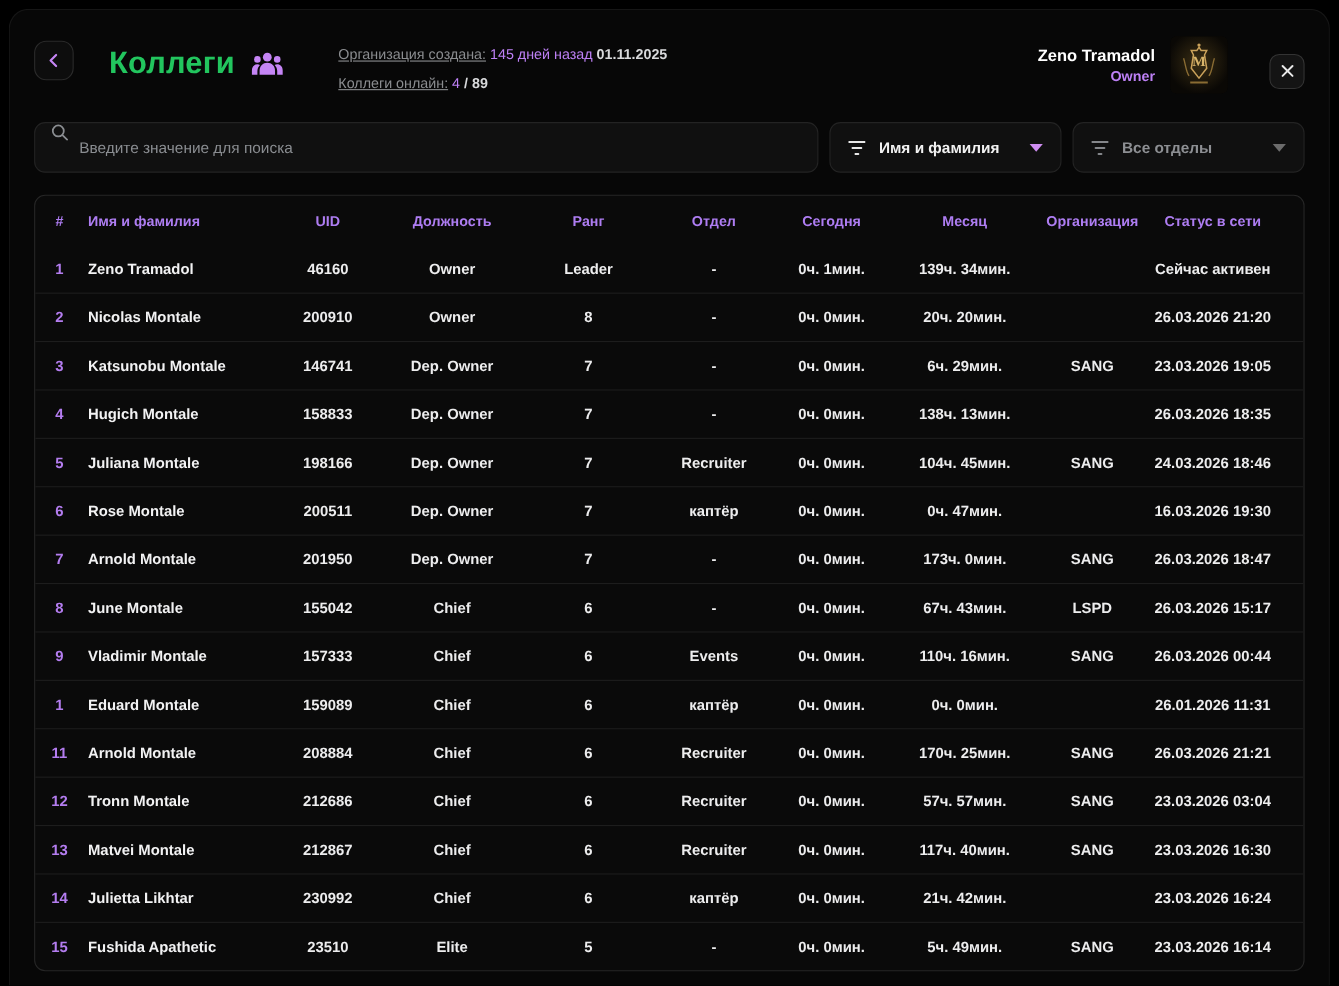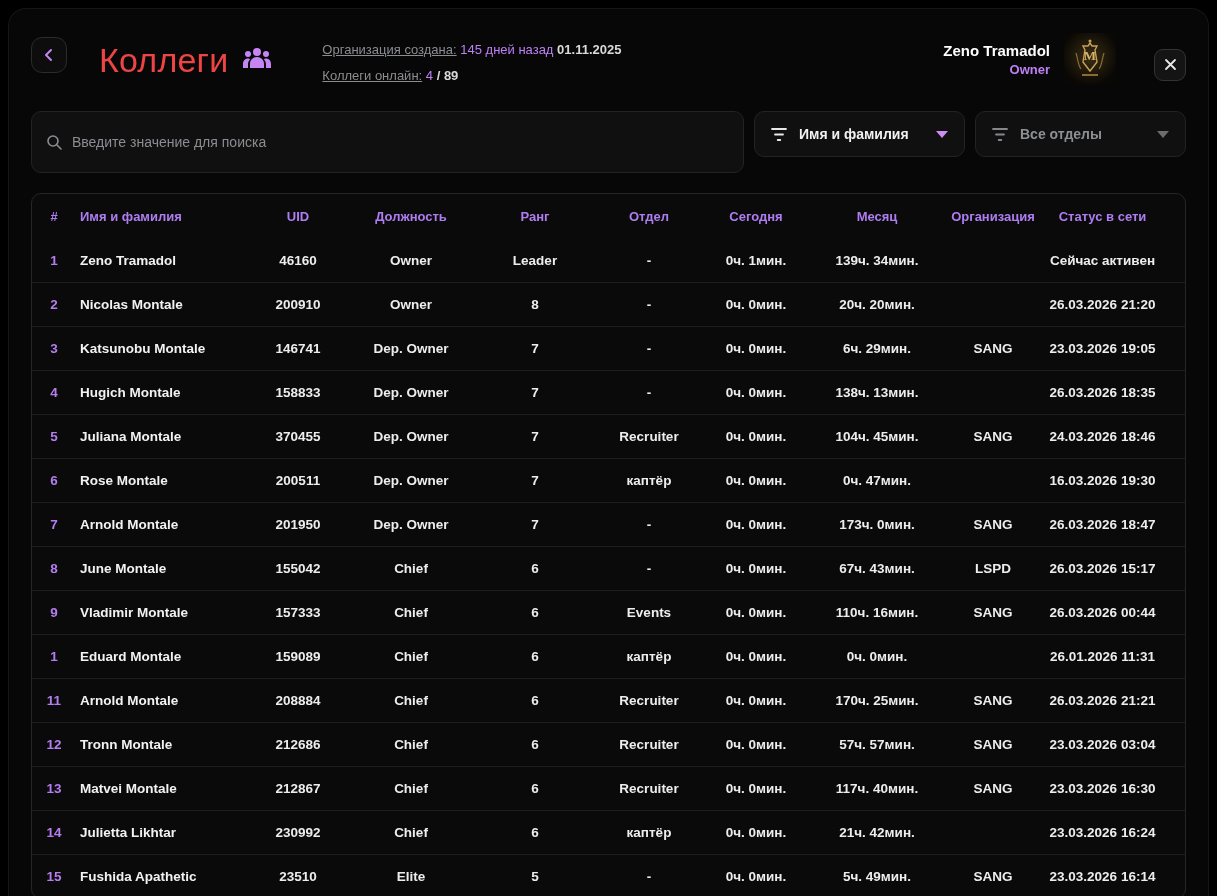--- a/index.html
+++ b/index.html
@@ -26,42 +26,42 @@
     padding:0 22px;
   }
   
   .hdr{ display:flex; align-items:flex-start; margin-top:24px; height:56px; }
   .back-btn{
     width:36px; height:36px; margin-top:4px;
     border:1px solid #2b2b2b; border-radius:11px; background:#0d0d0d;
     display:flex; align-items:center; justify-content:center; cursor:pointer;
     flex:0 0 auto;
   }
-  .title{ font-size:34px; font-weight:400; color:#ef4444; letter-spacing:.2px;
+  .title{ font-size:28px; font-weight:700; color:#22c55e; letter-spacing:.2px;
     margin:8px 0 0 32px; }
   .title-icon{ margin:12px 0 0 14px; }
   .org-info{ margin:4px 0 0 50px; font-size:13px; line-height:26px; }
   .org-info .lbl{ color:var(--muted);text-decoration:underline; }
   .org-info .acc{ color:var(--accent); font-weight:400; }
   .org-info .val{ color:#d9dadc; font-weight:600;margin-top:20px; }
   .hdr-right{ margin-left:auto; display:flex; align-items:center; }
   .user-block{ text-align:right; margin-right:14px; }
   .user-name{ color:#fff; font-weight:800; font-size:15px; }
   .user-role{ color:var(--accent); font-size:13px; font-weight:600; margin-top:3px; }
   .avatar{ width:52px; height:52px; border-radius:6px; overflow:hidden;
     background:#0b0906; flex:0 0 auto; }
   .close-btn{ width:32px; height:32px; margin:11px 0 0 38px;
     border:1px solid #333; border-radius:9px; background:#141414;
     display:flex; align-items:center; justify-content:center; cursor:pointer;
     flex:0 0 auto; }
   
   .controls{ display:flex; gap:10px; margin-top:22px; }
   .search-box{
-    flex:1; height:62px; background:var(--ctrl); border:1px solid #232323;
-    border-radius:10px; display:flex; align-items:center; padding:0 14px;
+    flex:1; height:46px; background:var(--ctrl); border:1px solid #232323;
+    border-radius:10px; display:flex; padding:0 14px;
   }
   .search-box input{
     flex:1; background:transparent; border:none; outline:none;
     color:#e5e5e5; font-size:14px; margin-left:10px;
     font-family:"Liberation Sans", sans-serif;
   }
   .search-box input::placeholder{ color:#8a8d91; }
   .dropdown{
     width:211px; height:46px; background:var(--ctrl); border:1px solid #232323;
     border-radius:10px; display:flex; align-items:center; padding:0 16px;
@@ -260,21 +260,21 @@
     <div class="cell c-today">0ч. 0мин.</div>
     <div class="cell c-month">138ч. 13мин.</div>
     <div class="cell c-org"></div>
     <div class="cell c-status">26.03.2026 18:35</div>
     <div class="cell"><span class="dot"></span></div>
   </div>
 
   <div class="t-row">
     <div class="cell c-num">5</div>
     <div class="cell left c-name">Juliana Montale</div>
-    <div class="cell c-uid">370455</div>
+    <div class="cell c-uid">198166</div>
     <div class="cell c-role">Dep. Owner</div>
     <div class="cell c-rank">7</div>
     <div class="cell c-dept">Recruiter</div>
     <div class="cell c-today">0ч. 0мин.</div>
     <div class="cell c-month">104ч. 45мин.</div>
     <div class="cell c-org">SANG</div>
     <div class="cell c-status">24.03.2026 18:46</div>
     <div class="cell"><span class="dot"></span></div>
   </div>
 

